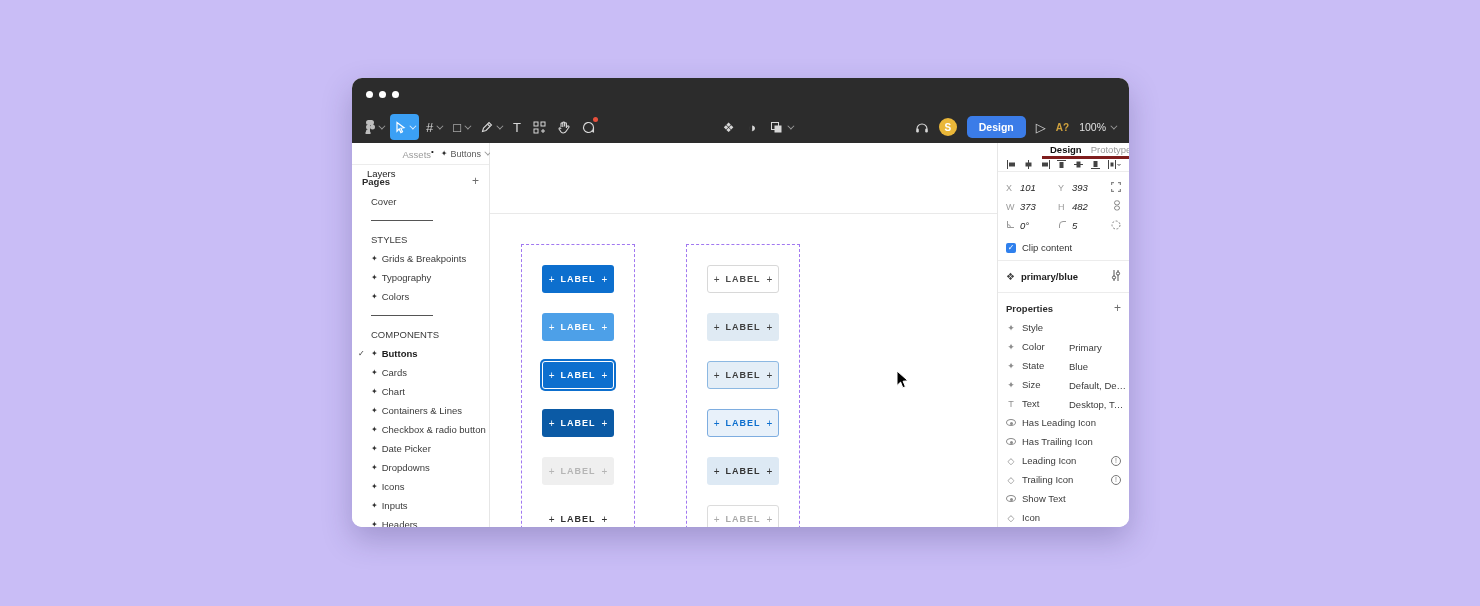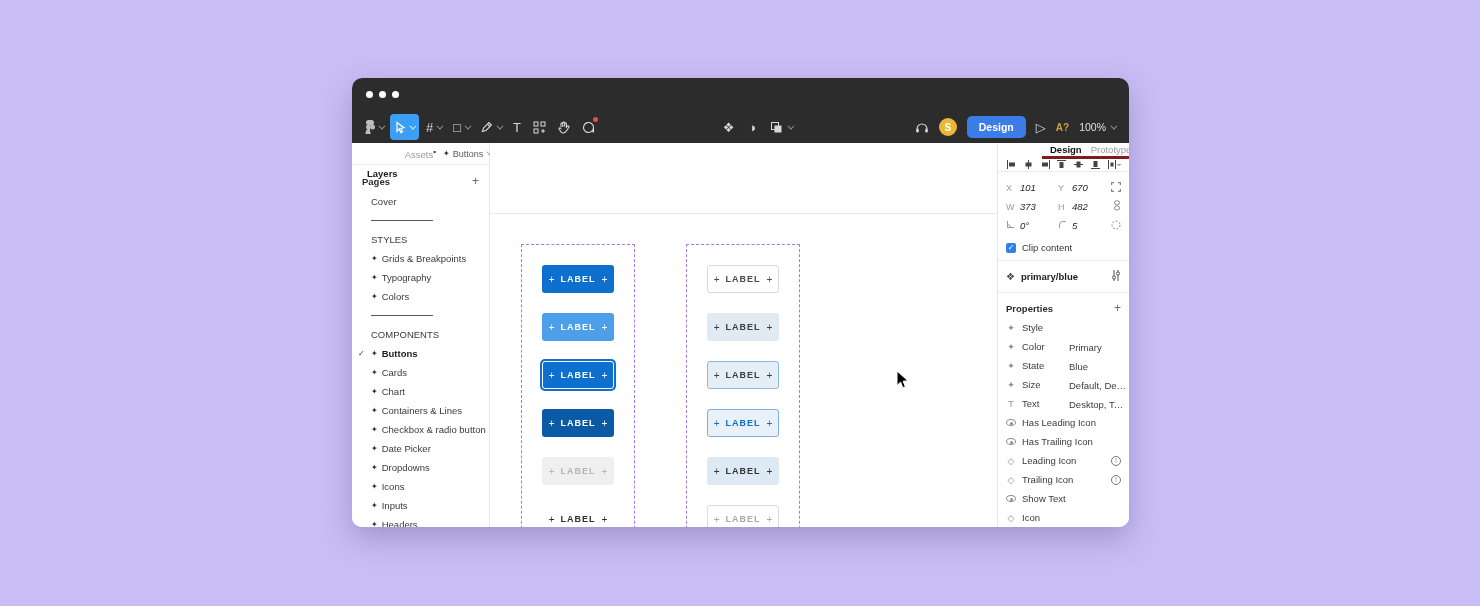--- a/index.html
+++ b/index.html
@@ -31,21 +31,21 @@
   svg.icn { display:block; }
   .red-dot { position:absolute; width:5px; height:5px; background:#e8503c; border-radius:50%; right:2px; top:3px; }
   .rel { position:relative; }
 
   
   .content { display:flex; height:384px; background:#fff; }
 
   
   .left { width:138px; border-right:1px solid #e6e6e6; font-size:9.5px; color:#333; flex-shrink:0; }
   .panel-tabs { height:22px; display:flex; align-items:center; border-bottom:1px solid #ececec; padding:0 8px; gap:7px; }
-  .panel-tabs .t-active { font-weight:bold; color:#1b1b1b;margin-top:40px; }
+  .panel-tabs .t-active { font-weight:normal; color:#1b1b1b;margin-top:40px; }
   .panel-tabs .t-dim { color:#9a9a9a; }
   .sup-dot { font-size:8px; vertical-align:super; color:#1b1b1b; }
   .page-sel { margin-left:auto; display:flex; align-items:center; gap:3px; color:#5a5a5a; font-size:9px; }
   .page-sel .chev { border-color:#999; }
   .pages-hdr { display:flex; align-items:center; justify-content:space-between; padding:9px 10px 4px 10px; font-weight:bold; color:#2c2c2c; }
   .plus { color:#6d6d6d; font-size:12px; font-weight:normal; }
   .pg-list { }
   .pg-item { height:19px; display:flex; align-items:center; padding-left:19px; gap:4px; color:#3a3a3a; position:relative; }
   .pg-item .check { position:absolute; left:6px; font-size:8px; color:#333; }
   .pg-item.active .lbl { font-weight:bold; color:#1b1b1b; }
@@ -426,21 +426,21 @@
       </div>
 
       <div class="xywh">
         <div class="xy-row">
           <span class="xy-cell">
               <span class="xy-lab">X</span>
               <span class="xy-val">101</span>
             </span>
           <span class="xy-cell">
               <span class="xy-lab">Y</span>
-              <span class="xy-val">670</span>
+              <span class="xy-val">393</span>
             </span>
           <span class="xy-ico"><svg width="10" height="10" viewBox="0 0 10 10">
                 <g fill="#888">
                   <rect x="0" y="0" width="3" height="1.2"></rect>
                   <rect x="0" y="0" width="1.2" height="3"></rect>
                   <rect x="7" y="0" width="3" height="1.2"></rect>
                   <rect x="8.8" y="0" width="1.2" height="3"></rect>
                   <rect x="0" y="8.8" width="3" height="1.2"></rect>
                   <rect x="0" y="7" width="1.2" height="3"></rect>
                   <rect x="7" y="8.8" width="3" height="1.2"></rect>

